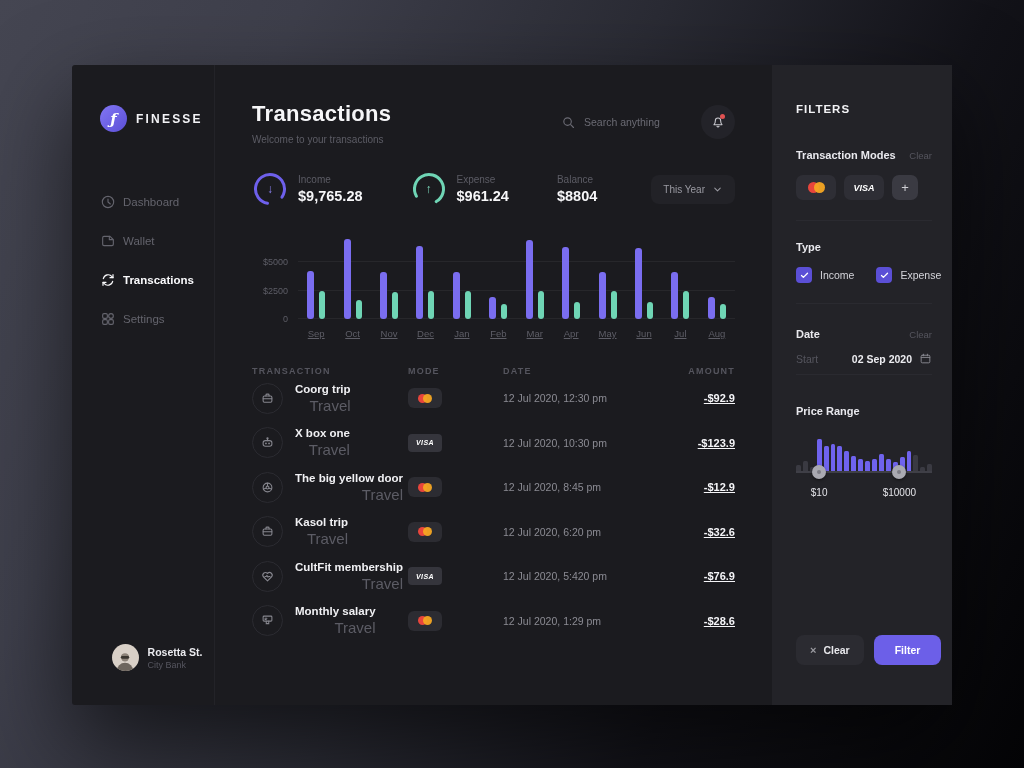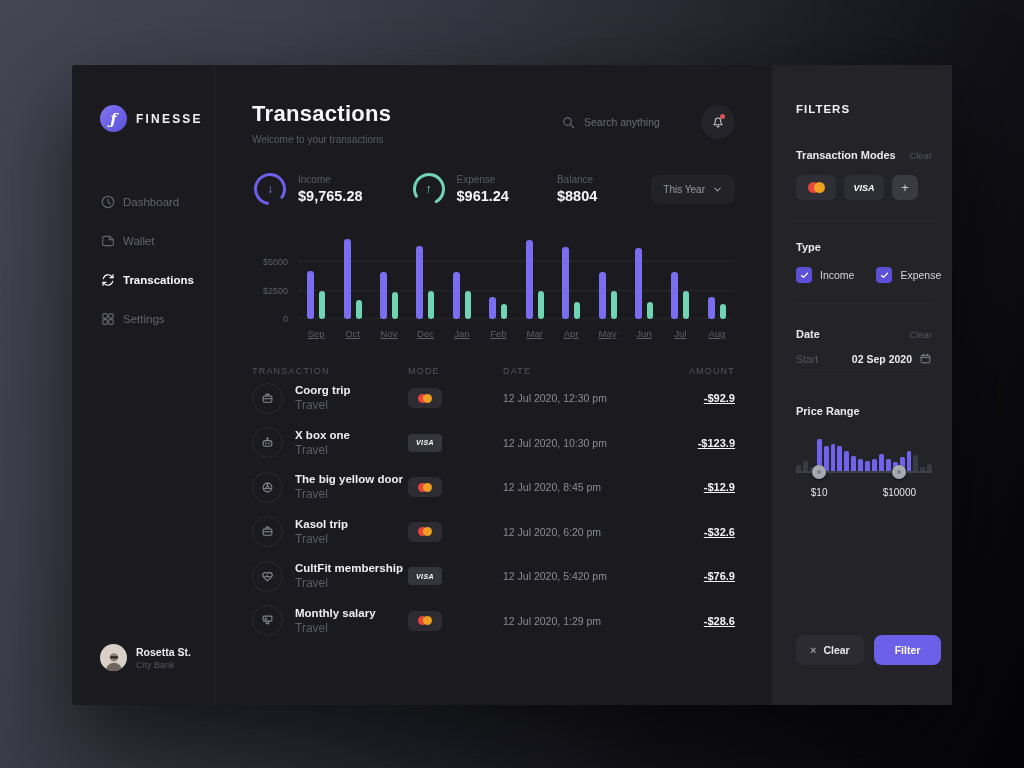--- a/index.html
+++ b/index.html
@@ -18,21 +18,21 @@
   .logo { width:27px; height:27px; border-radius:50%;
     background:linear-gradient(135deg,#8276f4,#5b4fd6); color:#fff;
     display:flex; align-items:center; justify-content:center;
     font-style:italic; font-weight:700; font-size:15px; font-family:"DejaVu Serif",serif; }
   .brand-name { font-weight:700; font-size:12px; letter-spacing:2.2px; color:#f2f2f5; }
   .nav { margin-top:58px; display:flex; flex-direction:column; gap:15px; }
   .nav-item { display:flex; align-items:center; gap:7px; color:#64646d;
     font-size:11.5px; padding:4px 0; cursor:pointer; }
   .nav-item.active { color:#fafafc; font-weight:700; }
   .nav-item svg { width:16px; height:16px; }
-  .user { margin-top:auto; display:flex; align-items:center; gap:9px; }
+  .user { margin-top:auto; display:flex; align-items:center; gap:9px;justify-content:center; }
   .avatar { width:27px; height:27px; border-radius:50%; background:#d9d0c7;
     display:flex; align-items:flex-end; justify-content:center; overflow:hidden; }
   .user-name { font-size:10.5px; font-weight:700; color:#ececf0; }
   .user-bank { font-size:9px; color:#55555e; margin-top:2px; }
 
   
   .main { flex:1; padding:36px 37px 0 37px; display:flex; flex-direction:column; }
   .main-header { display:flex; align-items:flex-start; }
   .page-title { font-size:22px; font-weight:700; color:#f6f6f8; letter-spacing:.3px; }
   .page-subtitle { font-size:10px; color:#5c5c65; margin-top:7px; }
@@ -71,31 +71,31 @@
   .chart-col { flex:1; display:flex; justify-content:center; align-items:flex-end; gap:5px; }
   .bar { border-radius:3px; }
   .bar.income { width:7px; }
   .bar.expense { width:6px; }
   .chart-xticks { display:flex; margin-left:46px; margin-top:9px; }
   .xtick { flex:1; text-align:center; font-size:9.5px; color:#5e5e67;text-decoration:underline; }
 
   
   .table { margin-top:27px; }
   .t-row { display:flex; align-items:center; }
-  .t-head { font-size:9px; letter-spacing:1.2px; color:#55555e; }
+  .t-head { font-size:9px; letter-spacing:1.2px; color:#55555e;font-weight:bold; }
   .col-name { flex:1; display:flex; align-items:center; gap:12px; }
   .col-mode { width:95px; }
   .col-date { width:160px; }
   .col-amount { width:72px; text-align:right; }
   .t-body .t-row { height:44.5px; }
   .row-icon { width:31px; height:31px; border-radius:50%; border:1px solid #2b2b31;
     display:flex; align-items:center; justify-content:center; color:#86868e; }
   .row-icon svg { width:15px; height:15px; }
   .tx-name { font-size:11.5px; font-weight:700; color:#f0f0f3; }
-  .tx-cat { font-size:12px; color:#5c5c65; margin-top:2px; }
+  .tx-cat { font-size:15px; color:#5c5c65; margin-top:2px;text-align:right; }
   .tx-date { font-size:10.5px; color:#8b8b93; }
   .tx-amount { font-size:11px; font-weight:700; color:#f5f5f8;text-decoration:underline; }
   .mc-pill { width:34px; height:20px; border-radius:6px; background:#2c2c32;
     display:flex; align-items:center; justify-content:center; }
   .mc-pill i { width:9px; height:9px; border-radius:50%; display:block; }
   .mc-red { background:#e8453c; }
   .mc-orange { background:#f5a623; margin-left:-4px; opacity:.95; }
   .visa-badge { width:34px; height:18px; border-radius:4px; background:#35353c;
     color:#fff; font-size:7px; font-weight:700; font-style:italic; letter-spacing:.4px;
     display:flex; align-items:center; justify-content:center; }

